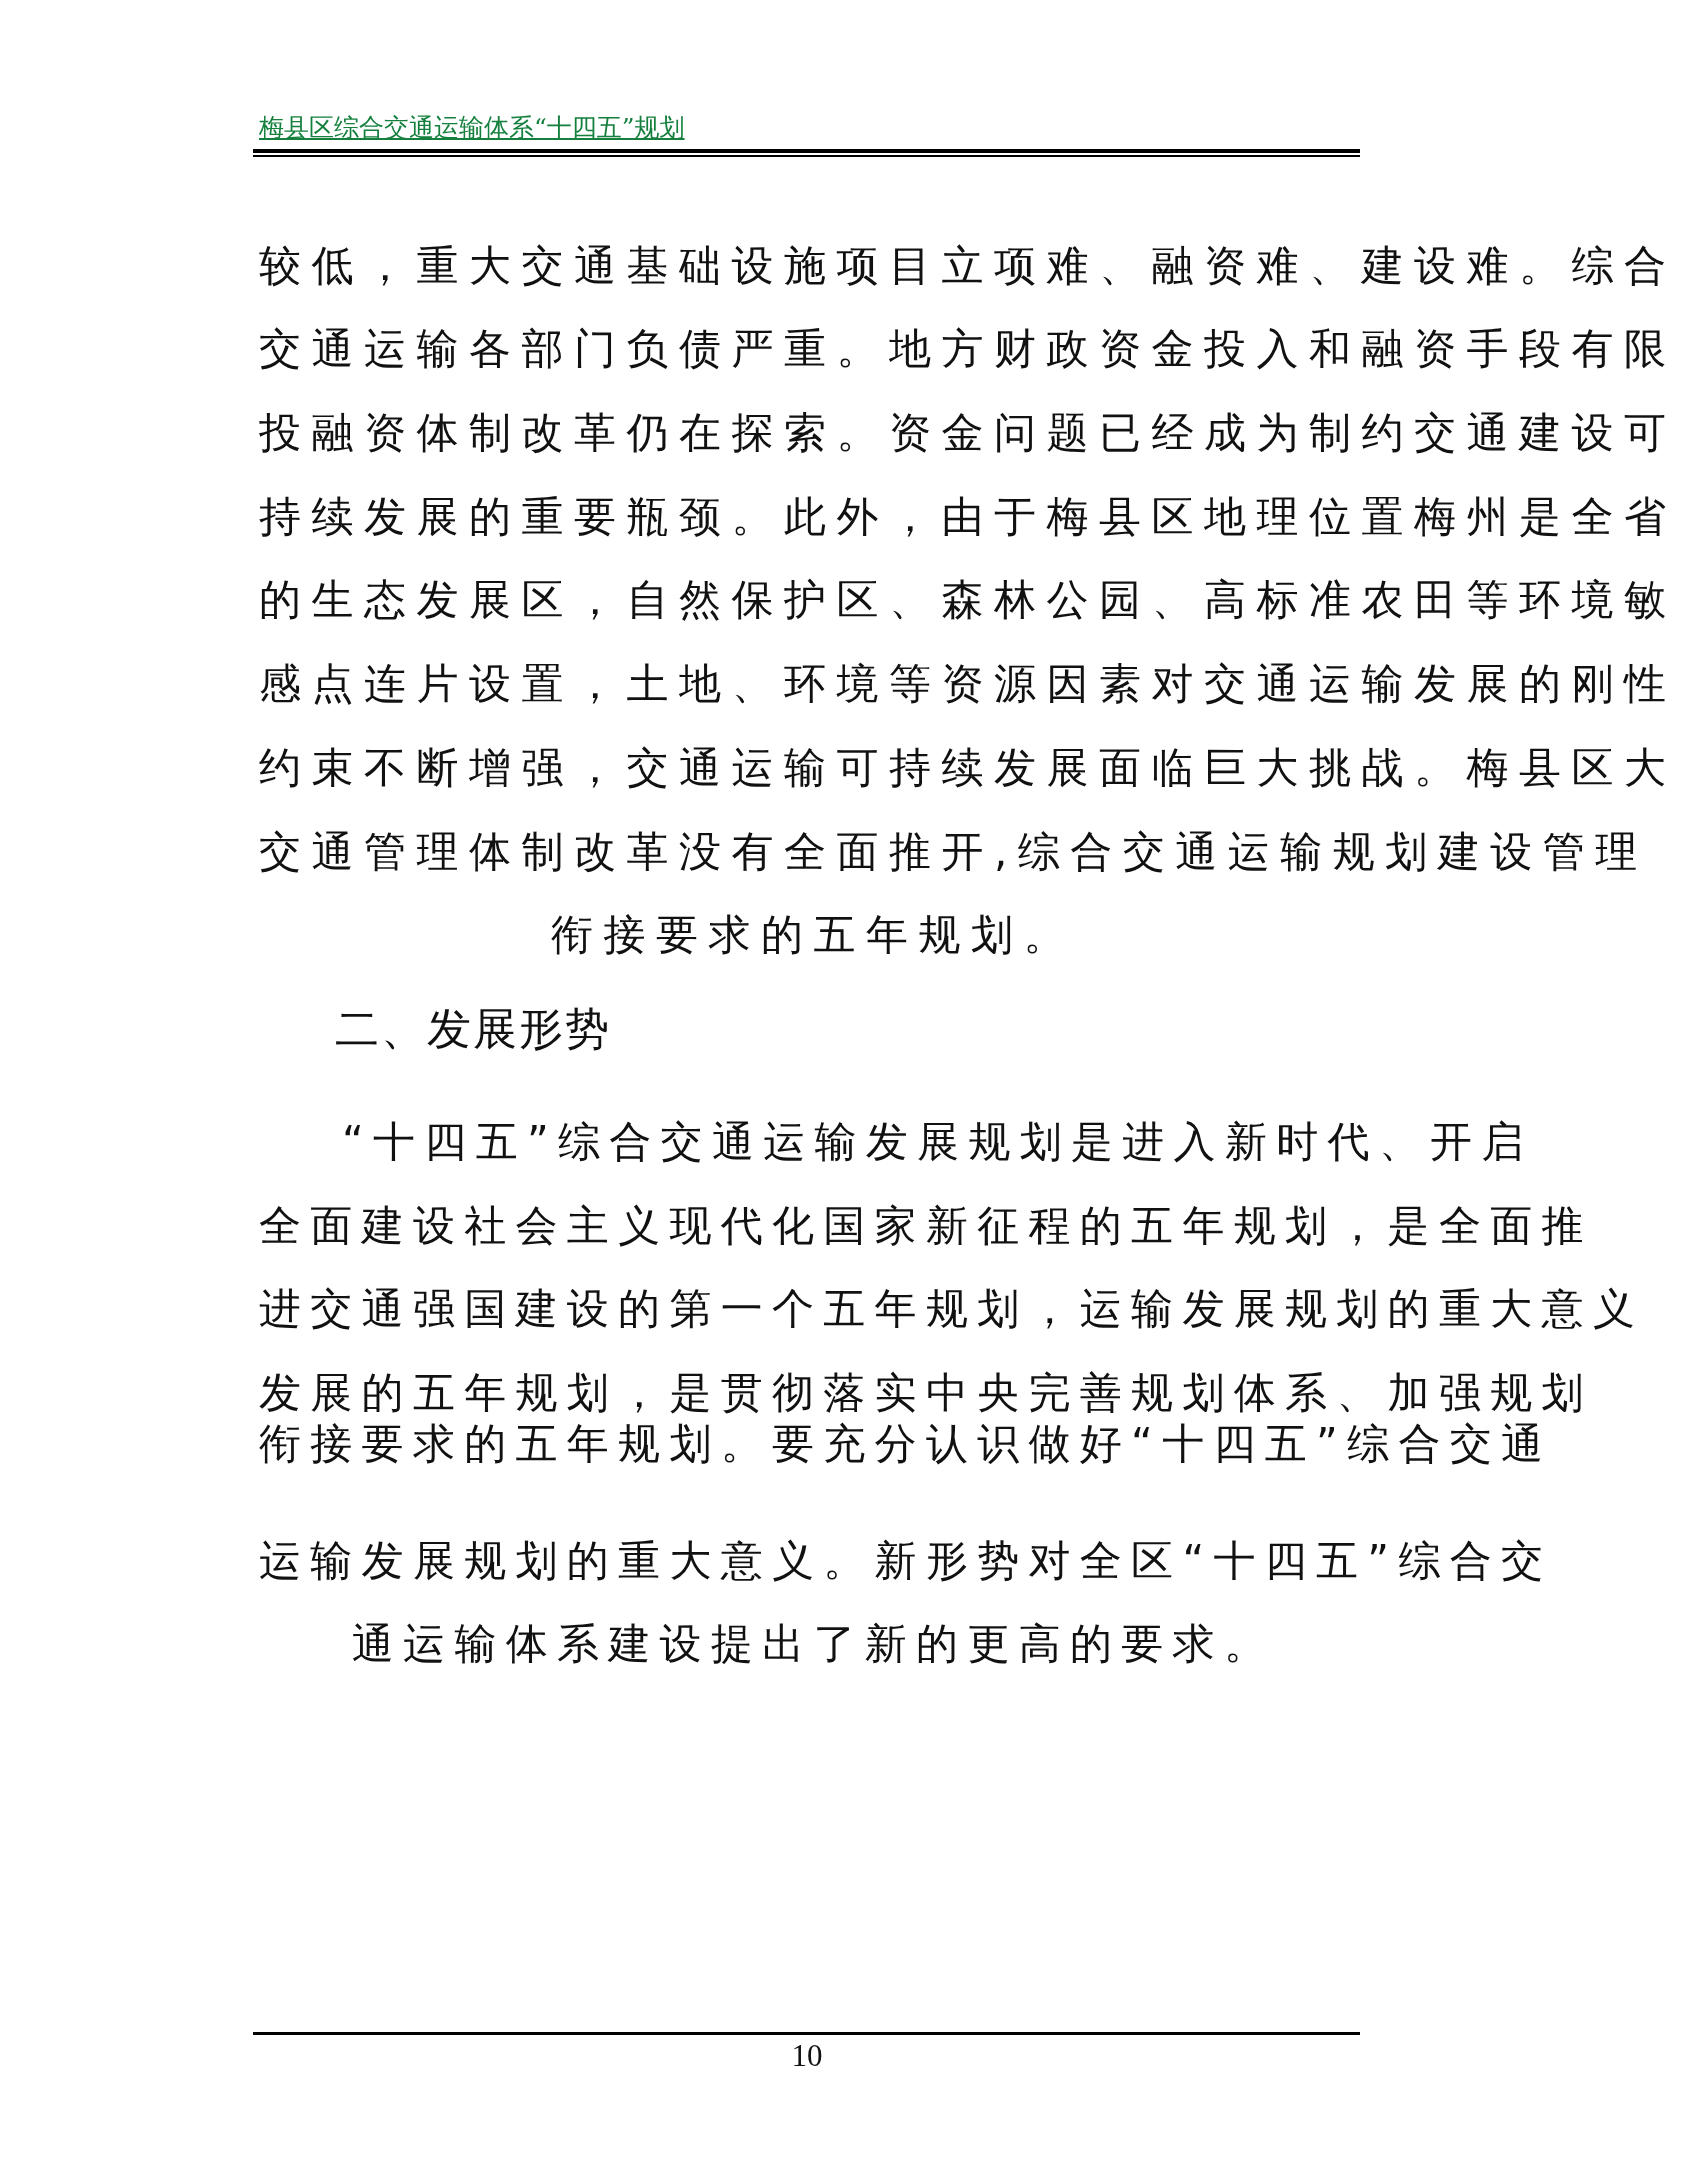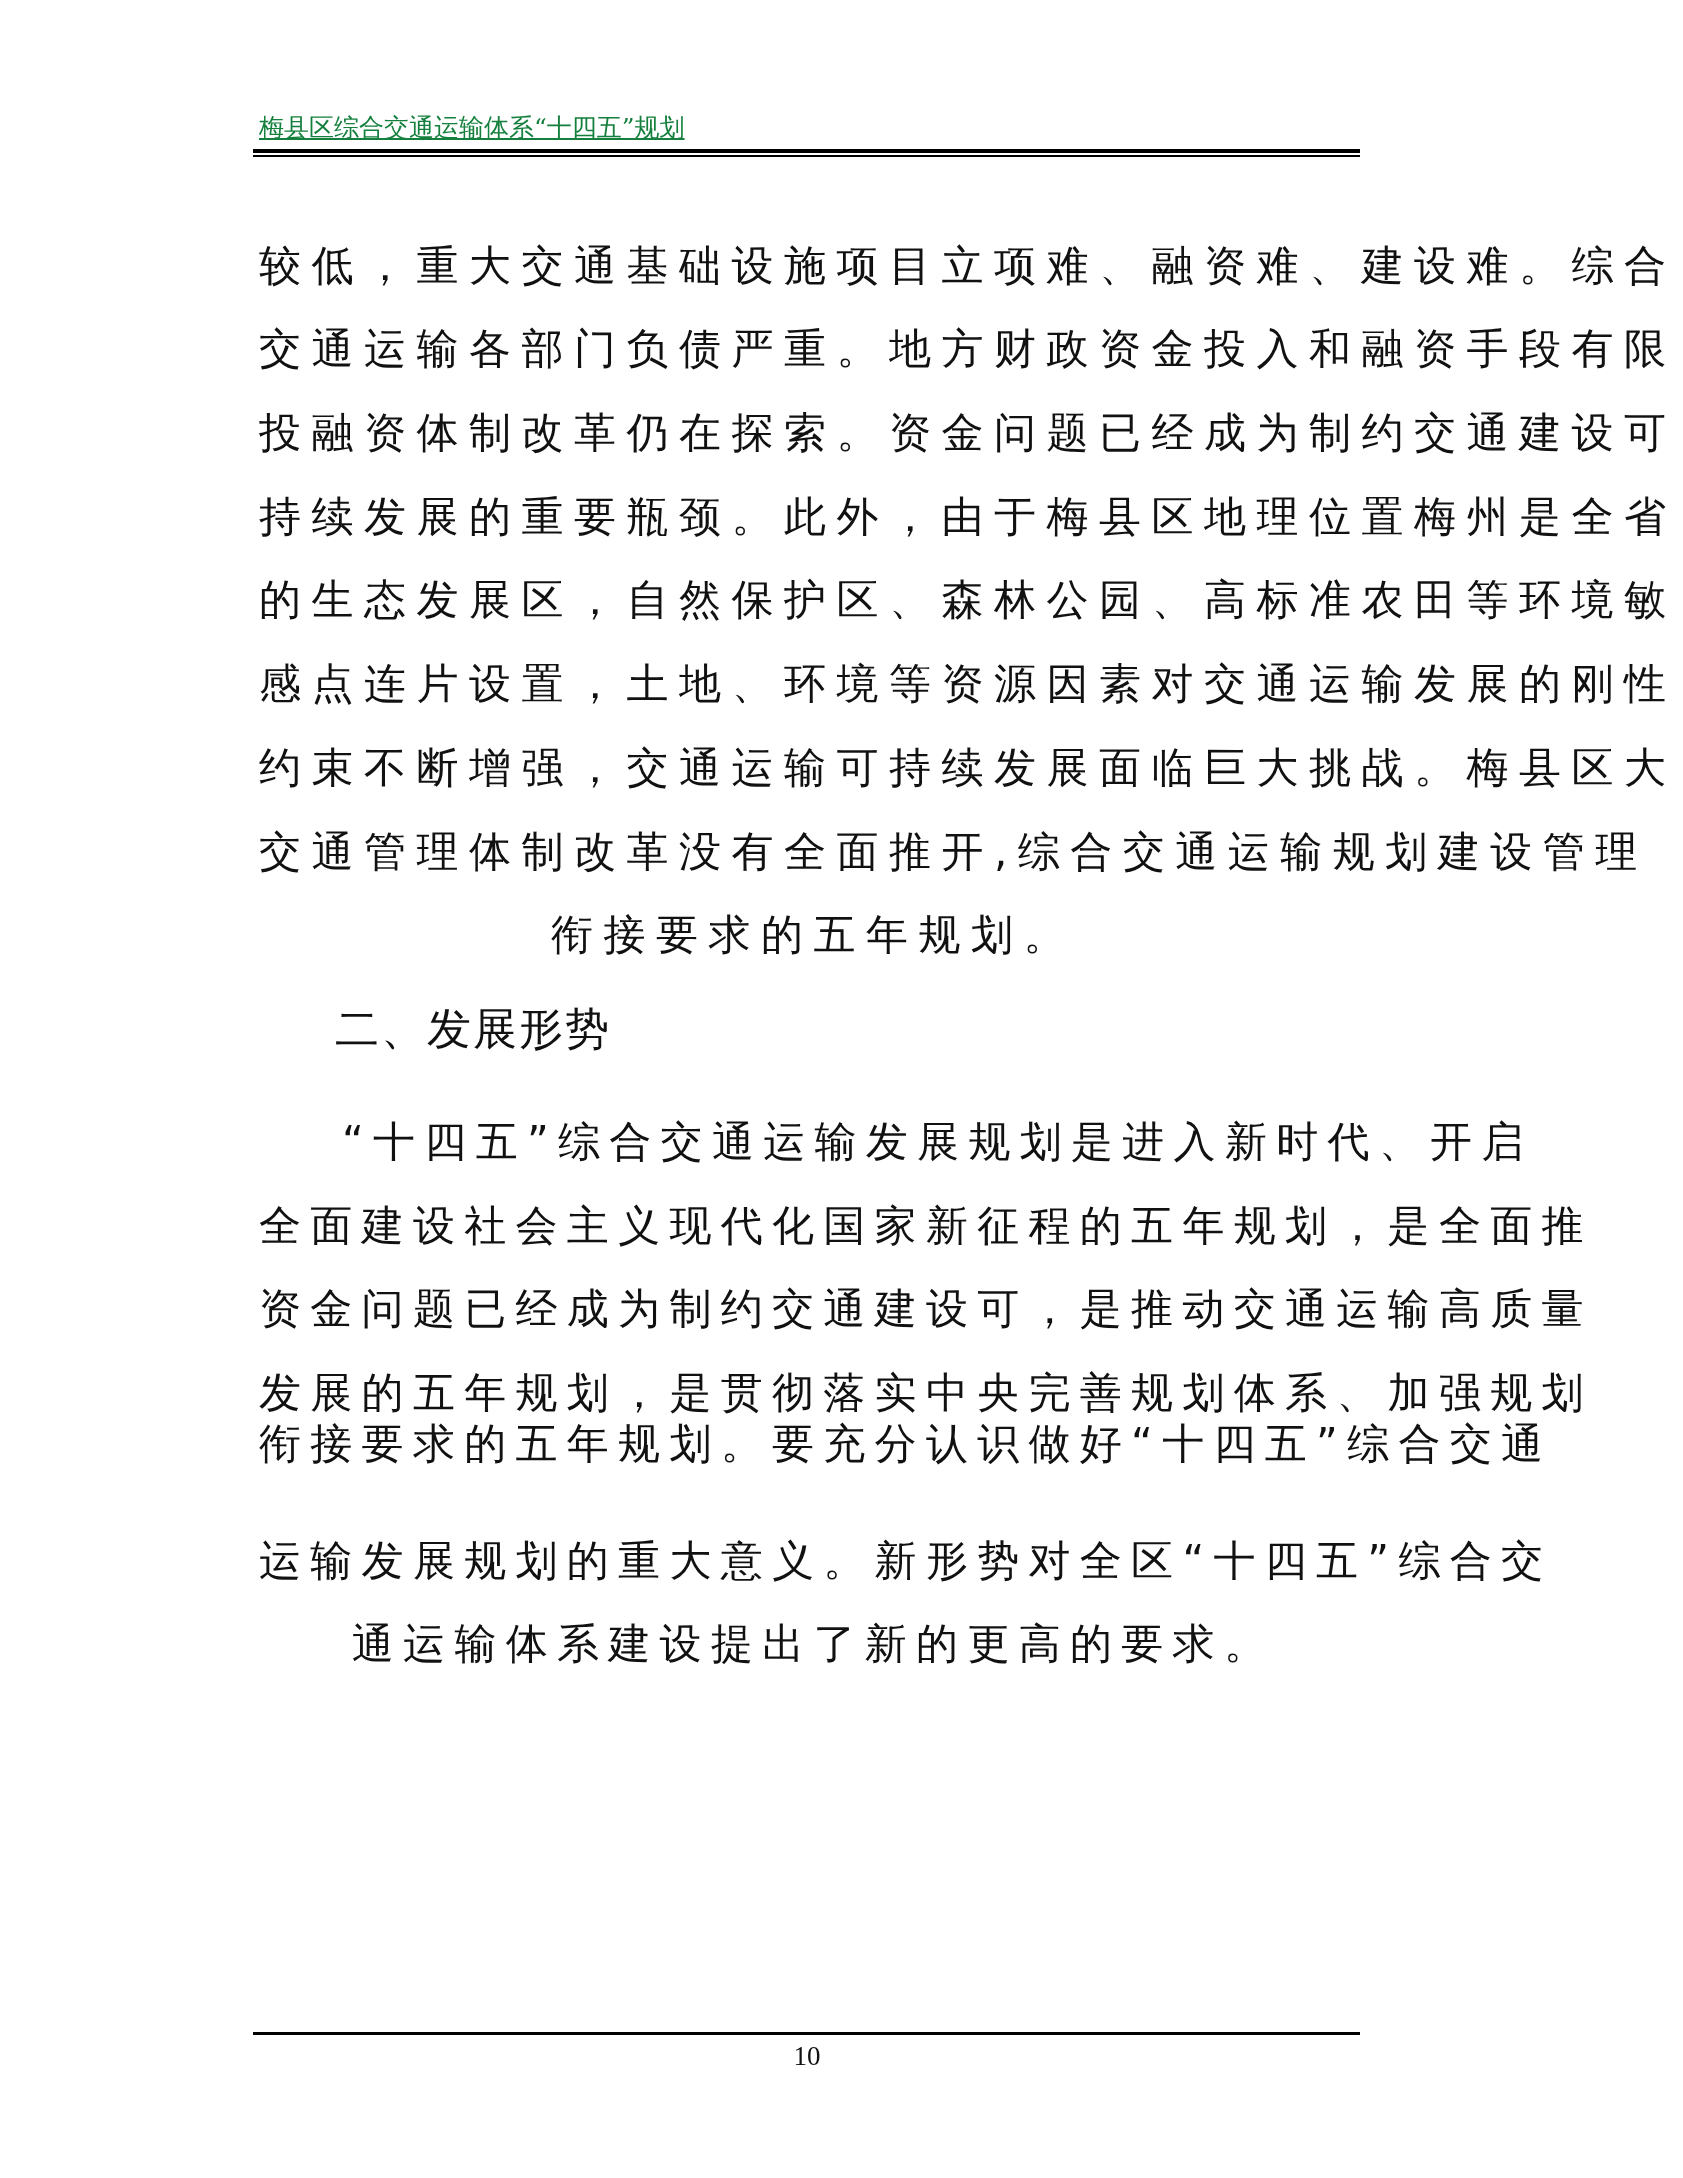--- a/index.html
+++ b/index.html
@@ -18,21 +18,21 @@
     letter-spacing: 10.5px; white-space: nowrap; color: #111; text-align: center;
   }
   .heading {
     position: absolute; left: 335px; top: 1003px;
     font-family: "DejaVu Sans", "Liberation Sans", sans-serif;
     font-size: 44px; line-height: 51px; font-weight: normal; letter-spacing: 2px; color: #111;
   }
   .footer-rule { position: absolute; left: 253px; width: 1107px; top: 2032px; height: 3px; background: #000; }
   .page-number {
     position: absolute; left: 0; width: 1614px; text-align: center; top: 2041px;
-    font-family: "Liberation Serif", "DejaVu Serif", serif; font-size: 27px; line-height: 30px; color: #111;
+    font-family: "Liberation Serif", "DejaVu Serif", serif; font-size: 31px; line-height: 30px; color: #111;
   }
 </style>
 </head>
 <body>
 
 <div>
   <div class="header-text">梅县区综合交通运输体系“十四五”规划</div>
   <div class="rule-thick"></div>
   <div class="rule-thin"></div>
 </div>
@@ -47,21 +47,21 @@
   <div class="body-line" style="top:742px">约束不断增强，交通运输可持续发展面临巨大挑战。梅县区大</div>
   <div class="body-line" style="top:826px">交通管理体制改革没有全面推开,综合交通运输规划建设管理</div>
   <div class="body-line" style="top:909px">衔接要求的五年规划。</div>
 </div>
 
 <div class="heading">二、发展形势</div>
 
 <div>
   <div class="body-line" style="top:1116px; left:342px; letter-spacing:9.3px">“十四五”综合交通运输发展规划是进入新时代、开启</div>
   <div class="body-line" style="top:1200px; letter-spacing:9.3px">全面建设社会主义现代化国家新征程的五年规划，是全面推</div>
-  <div class="body-line" style="top:1283px; letter-spacing:9.3px">资金问题已经成为制约交通建设可，是推动交通运输高质量</div>
+  <div class="body-line" style="top:1283px; letter-spacing:9.3px">进交通强国建设的第一个五年规划，运输发展规划的重大意义</div>
   <div class="body-line" style="top:1367px; letter-spacing:9.3px">发展的五年规划，是贯彻落实中央完善规划体系、加强规划</div>
   <div class="body-line" style="top:1418px; letter-spacing:9.3px">衔接要求的五年规划。要充分认识做好“十四五”综合交通</div>
   <div class="body-line" style="top:1535px; letter-spacing:9.3px">运输发展规划的重大意义。新形势对全区“十四五”综合交</div>
   <div class="body-line" style="top:1618px; letter-spacing:9.3px">通运输体系建设提出了新的更高的要求。</div>
 </div>
 
 <div>
   <div class="footer-rule"></div>
   <div class="page-number">10</div>
 </div>

